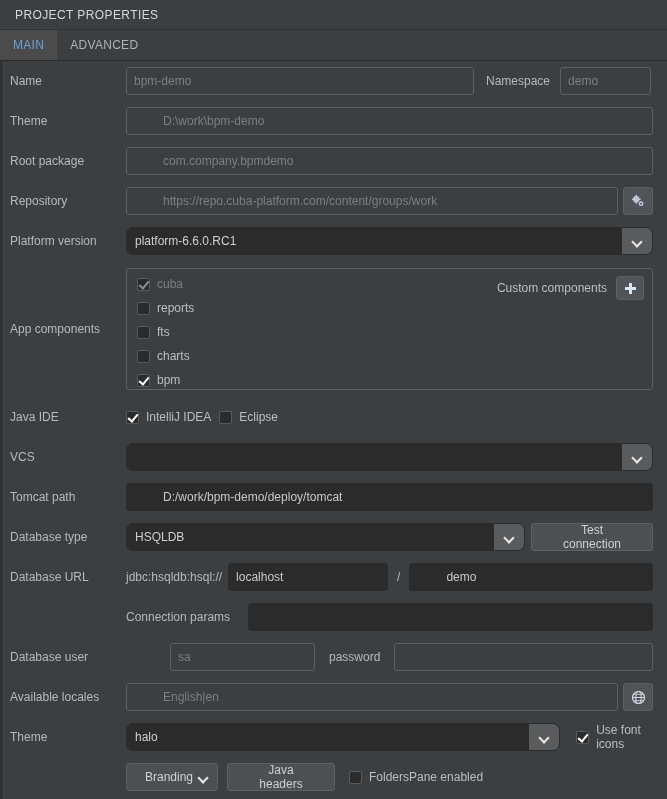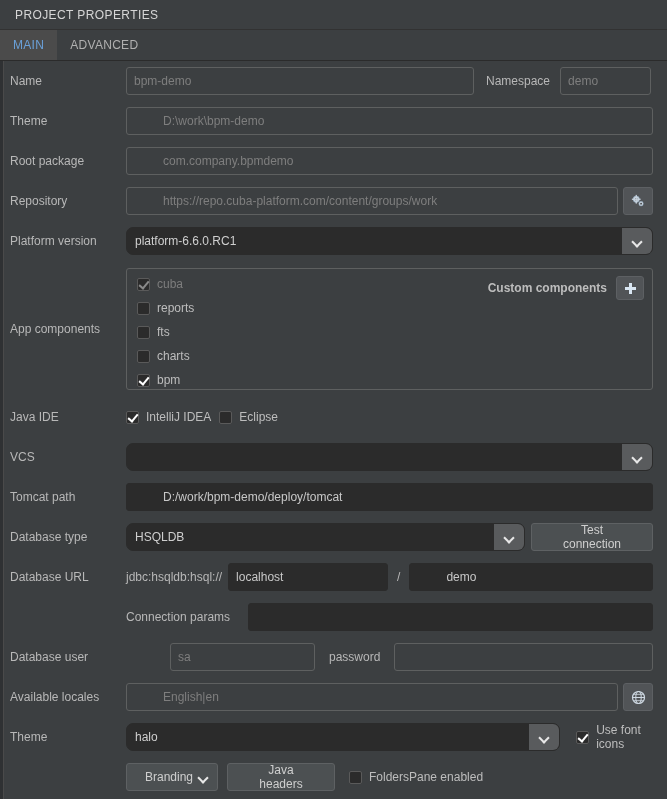--- a/index.html
+++ b/index.html
@@ -245,21 +245,21 @@
   }
   .panel-rows { display: flex; flex-direction: column; gap: 10px; }
   .panel-custom {
     position: absolute;
     right: 8px;
     top: 7px;
     display: flex;
     align-items: center;
     gap: 9px;
   }
-  .panel-custom .ctext { font-size: 12px; color: #bdbdbd; font-weight: bold; }
+  .panel-custom .ctext { font-size: 12px; color: #bdbdbd; }
 
   .plus {
     position: relative;
     width: 11px; height: 11px;
   }
   .plus::before, .plus::after {
     content:"";
     position:absolute;
     background:#d9e6f2;
   }

